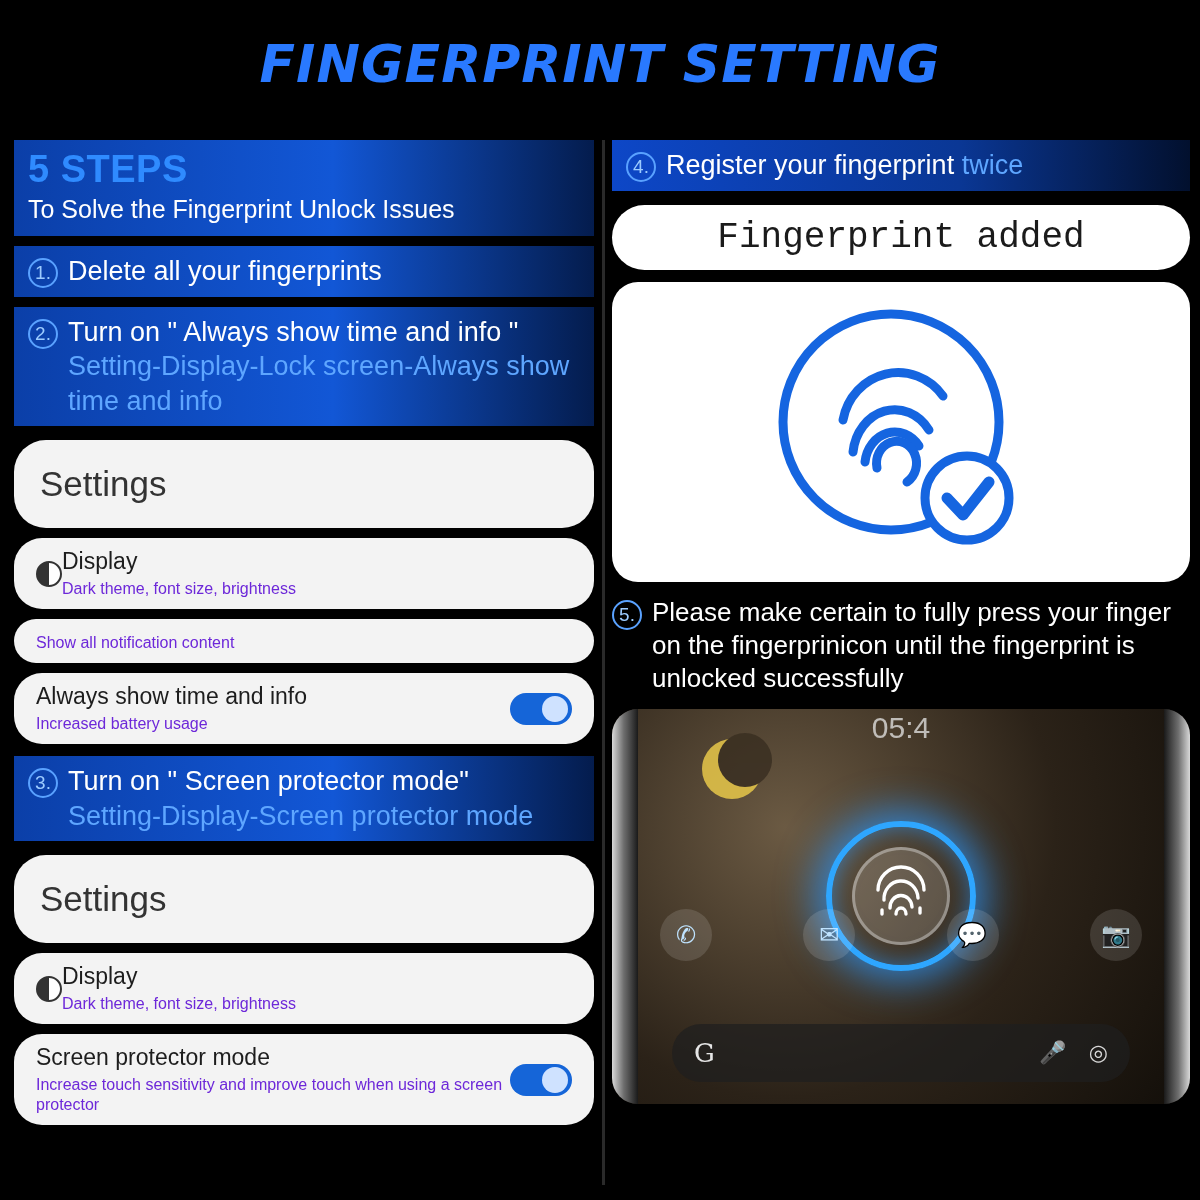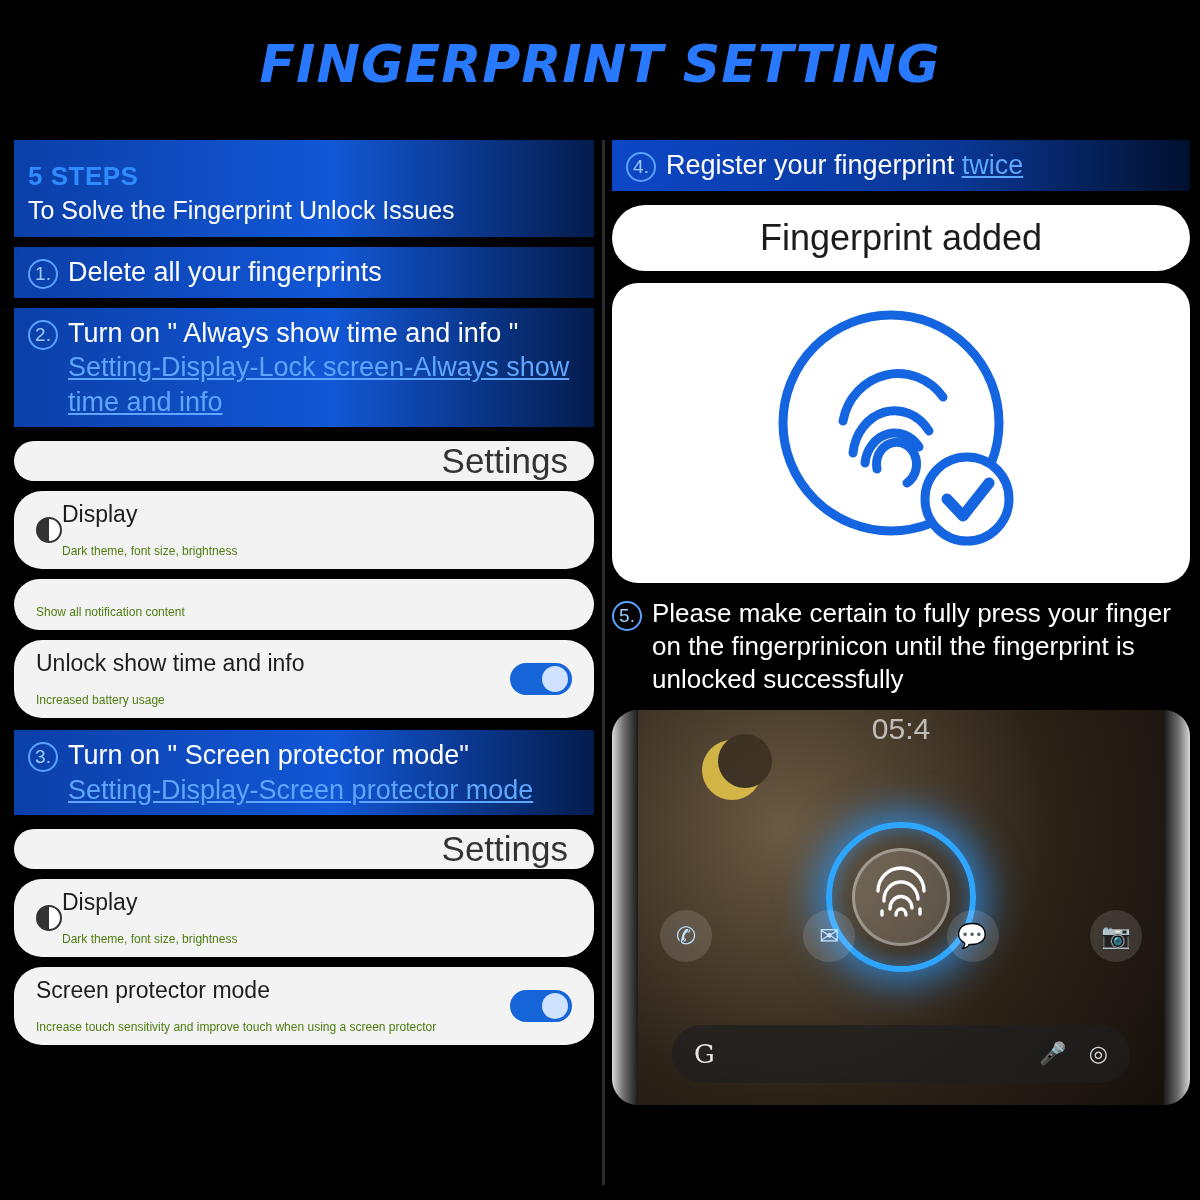--- a/index.html
+++ b/index.html
@@ -50,25 +50,24 @@
   .banner {
     background: linear-gradient(90deg, #0b3fa8 0%, #1257d6 55%, #041c4d 100%);
     color: #ffffff;
     padding: 8px 14px;
   }
   .banner.dark-right {
     background: linear-gradient(90deg, #0d47c7 0%, #0a3795 60%, #02102e 100%);
   }
 
   .steps-head {
-    font-size: 26px;
+    font-size: 38px;
     font-weight: bold;
     color: #2f8bff;
     letter-spacing: 0.5px;
-    margin-top: 13px;
   }
   .steps-sub {
     font-size: 25px;
     color: #ffffff;
     margin-top: 4px;
   }
 
   .step-row {
     display: flex;
     align-items: flex-start;
@@ -82,53 +81,52 @@
     color: #9ccbff;
     font-size: 19px;
     display: flex; align-items: center; justify-content: center;
     margin-top: 4px;
   }
   .step-text {
     font-size: 27px;
     color: #ffffff;
     line-height: 1.28;
   }
-  .hl { color: #5ea6ff; text-decoration: underline; }
+  .hl { color: #5ea6ff; }
 
   
   .settings-wrap { margin-top: 14px; }
   .pill {
     background: #f3f3f3;
     border-radius: 28px;
     padding: 10px 22px;
     margin-bottom: 10px;
   }
   .pill.header {
     border-radius: 32px;
-    padding: 0 26px;
-    text-align: right;
+    padding: 24px 26px;
   }
   .settings-title {
     font-size: 35px;
     color: #333;
     font-family: "Liberation Sans", sans-serif;
   }
   .row {
     display: flex;
     align-items: center;
   }
   .row-texts { flex: 1 1 auto; min-width: 0; }
   .row-title {
     font-size: 23px;
     color: #1d1d1d;
   }
   .row-sub {
-    font-size: 12px;
-    color: #4d7c0f;
-    margin-top: 16px;
+    font-size: 16px;
+    color: #6d28d9;
+    margin-top: 4px;
     line-height: 1.25;
   }
   .bright-icon {
     flex: 0 0 auto;
     width: 26px; height: 26px;
     border-radius: 50%;
     border: 2px solid #333;
     background: linear-gradient(90deg, #333 0 50%, #fff 50% 100%);
   }
   .toggle {
@@ -149,20 +147,21 @@
 
   
   .fp-added {
     background: #ffffff;
     border-radius: 34px;
     margin-top: 14px;
     padding: 12px 0;
     text-align: center;
     font-size: 36px;
     color: #1b1b1b;
+    font-family: Liberation Mono, monospace;
   }
   .fp-card {
     background: #ffffff;
     border-radius: 26px;
     margin-top: 12px;
     height: 300px;
     display: flex; align-items: center; justify-content: center;
   }
 
   .step5 {
@@ -290,21 +289,21 @@
         <div class="row">
           <div class="row-texts">
             <div class="row-sub">Show all notification content</div>
           </div>
         </div>
       </div>
 
       <div class="pill">
         <div class="row">
           <div class="row-texts">
-            <div class="row-title">Unlock show time and info</div>
+            <div class="row-title">Always show time and info</div>
             <div class="row-sub">Increased battery usage</div>
           </div>
           <div class="toggle"></div>
         </div>
       </div>
     </div>
 
     <div class="banner" style="margin-top:12px;">
       <div class="step-row">
         <div class="num">3.</div>

